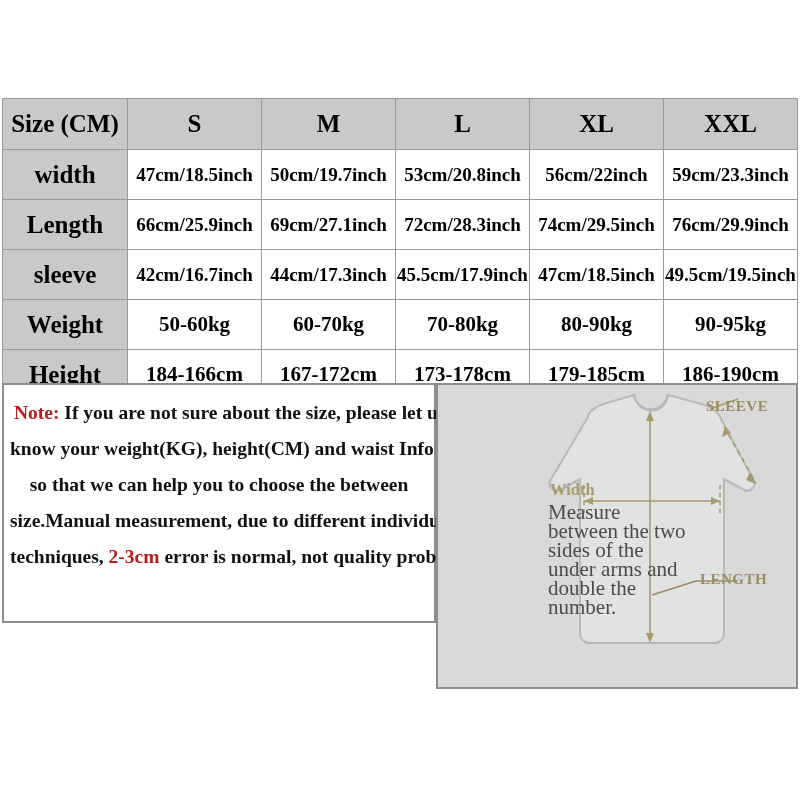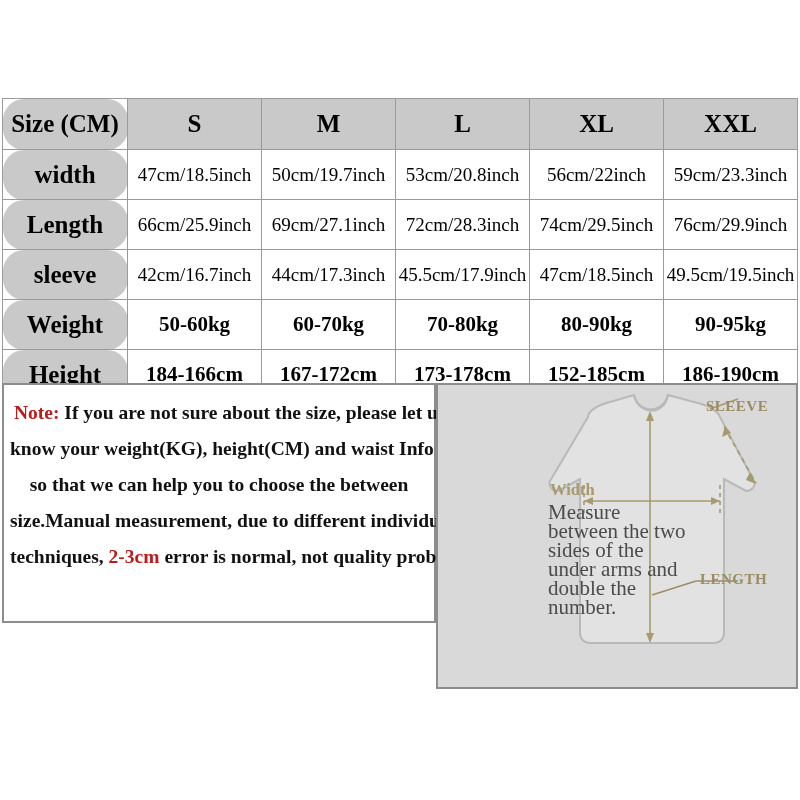--- a/index.html
+++ b/index.html
@@ -33,32 +33,31 @@
     vertical-align: middle;
     font-family: "Liberation Serif", serif;
     color: #000;
   }
   .size-table .hdr-col {
     background: #c9c9c9;
     font-weight: bold;
     font-size: 25px;
     width: 122px;
     height: 47px;
-    border-radius: 21px;
   }
   .size-table .hdr-row td {
     background: #c9c9c9;
     font-weight: bold;
     font-size: 25px;
     height: 48px;
   }
   .size-table .cell {
     background: #ffffff;
     font-size: 20px;
-    font-weight: normal;
+    font-weight: bold;
     height: 47px;
   }
   .size-table .cell.wide {
     font-size: 19px;
   }
   .size-table .cell.plain {
     font-size: 21px;
     font-weight: bold;
     margin-left: 8px;
   }
@@ -185,21 +184,21 @@
       <td class="cell plain">70-80kg</td>
       <td class="cell plain">80-90kg</td>
       <td class="cell plain">90-95kg</td>
     </tr>
 
     <tr>
       <td class="hdr-col">Height</td>
       <td class="cell plain">184-166cm</td>
       <td class="cell plain">167-172cm</td>
       <td class="cell plain">173-178cm</td>
-      <td class="cell plain">152-185cm</td>
+      <td class="cell plain">179-185cm</td>
       <td class="cell plain">186-190cm</td>
     </tr>
   </tbody>
     </table>
 
   <div class="note-box">
     <div class="note-line first">
       <span class="note-red">Note:</span><span> If you are not sure about the size, please let us</span>
     </div>
     <div class="note-line">know your weight(KG), height(CM) and waist Info ect .</div>

